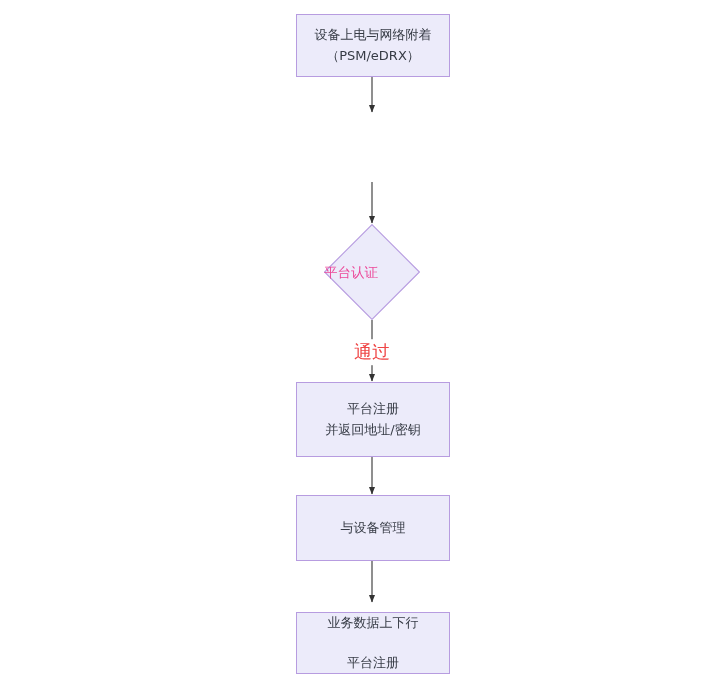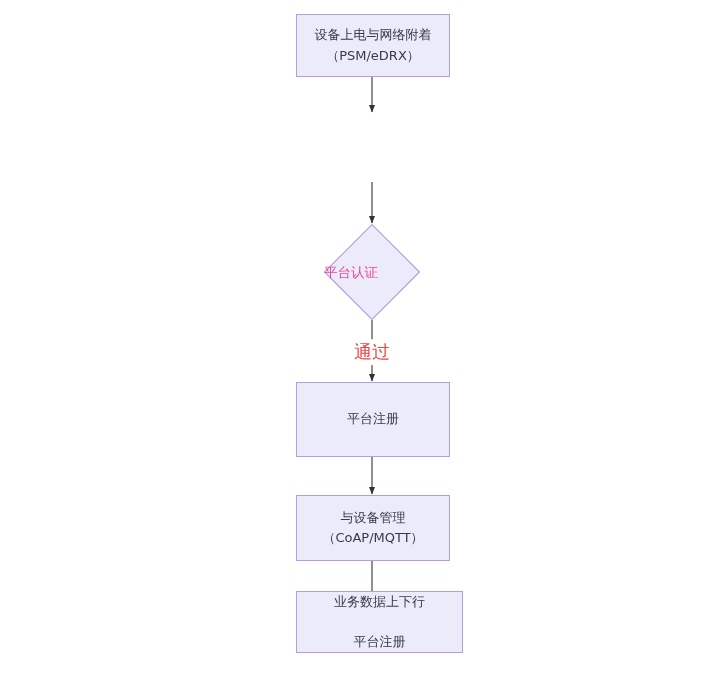--- a/index.html
+++ b/index.html
@@ -129,25 +129,25 @@
     </svg>
     <div class="diamond-label">
       <span class="node-line">平台认证</span>
     </div>
   </div>
 
   <div class="edge-label" style="left:372px; top:352px;">通过</div>
 
   <div class="node-box" style="left:296px; top:382px; width:154px; height:75px;">
     <span class="node-line">平台注册</span>
+    <span class="node-line">并返回地址/密钥</span>
   </div>
 
   <div class="node-box" style="left:296px; top:495px; width:154px; height:66px;">
     <span class="node-line">与设备管理</span>
-    <span class="node-line">（CoAP/MQTT）</span>
   </div>
 
-  <div class="node-box" style="left:296px; top:591px; width:167px; height:62px;gap:20px;">
+  <div class="node-box" style="left:296px; top:612px; width:154px; height:62px;gap:20px;">
     <span class="node-line">业务数据上下行</span>
     <span class="node-line">平台注册</span>
   </div>
 
 </div>
 
 </body></html>

